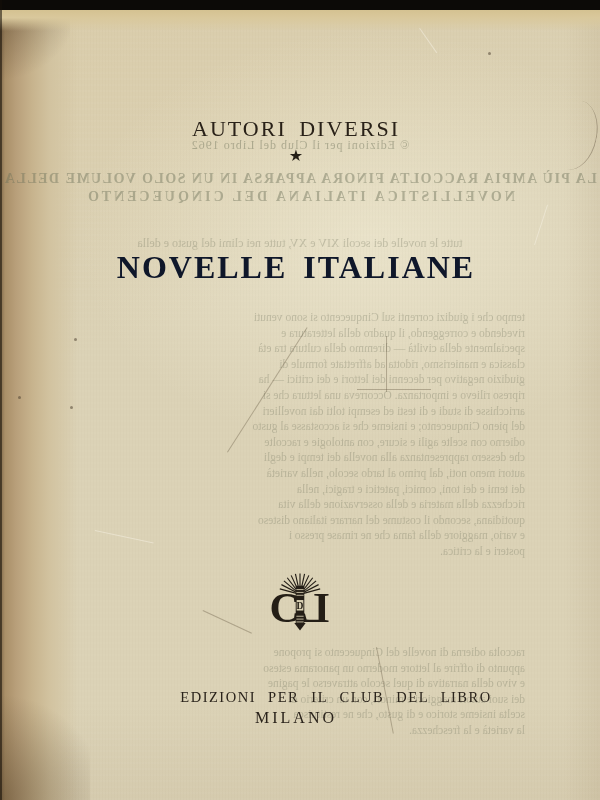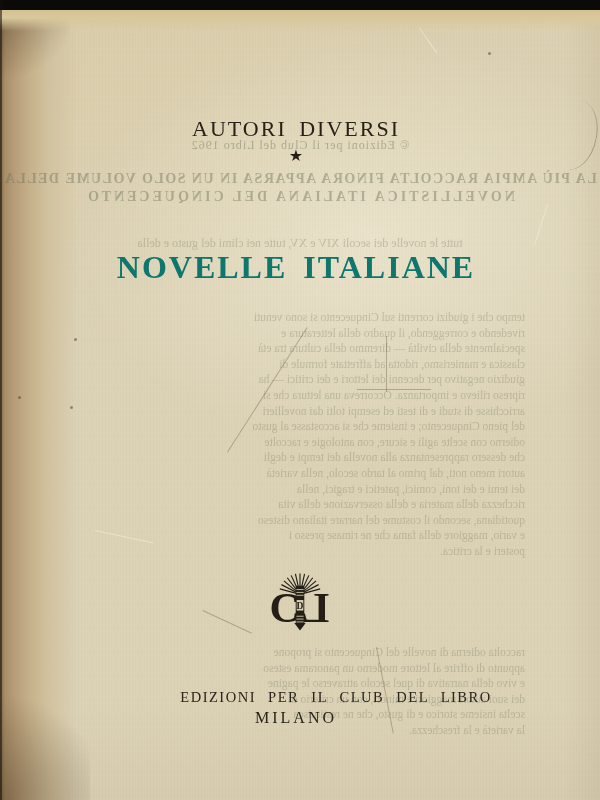--- a/index.html
+++ b/index.html
@@ -41,21 +41,21 @@
   .g-pre{top:236px;left:0;width:600px;text-align:center;font-size:12px;white-space:nowrap;}
   .g-block{left:75px;width:450px;font-size:11.5px;line-height:15.6px;text-align:justify;}
   .g-b1{top:310px;}
   .g-b2{top:645px;}
 
   
   .print{position:absolute;left:0;width:592px;text-align:center;color:#292118;}
   .author{top:116px;font-size:22px;letter-spacing:2px;word-spacing:5px;}
   .star{top:146px;font-size:16px;color:#241e16;}
   .title{top:248px;font-size:32px;line-height:39px;font-weight:bold;
-         letter-spacing:2px;word-spacing:6px;color:#0f766e;}
+         letter-spacing:2px;word-spacing:6px;color:#0f172a;}
   .imprint1{top:689px;font-size:14.5px;letter-spacing:1.5px;word-spacing:7px;color:#2a231b;margin-left:40px;}
   .imprint2{top:709px;font-size:16px;letter-spacing:3px;color:#2a231b;}
   .logo-wrap{position:absolute;top:568px;left:260px;width:80px;height:66px;}
 
   
   .scratch{position:absolute;height:1px;background:rgba(105,92,70,.40);transform-origin:0 0;}
   .scratch.light{background:rgba(244,239,224,.55);}
   .arc{position:absolute;left:552px;top:100px;width:44px;height:70px;
        border-right:1px solid rgba(105,92,70,.45);border-radius:50%;transform:rotate(12deg);background:none;}
   .speck{position:absolute;width:3px;height:3px;border-radius:50%;background:rgba(70,58,42,.5);}

